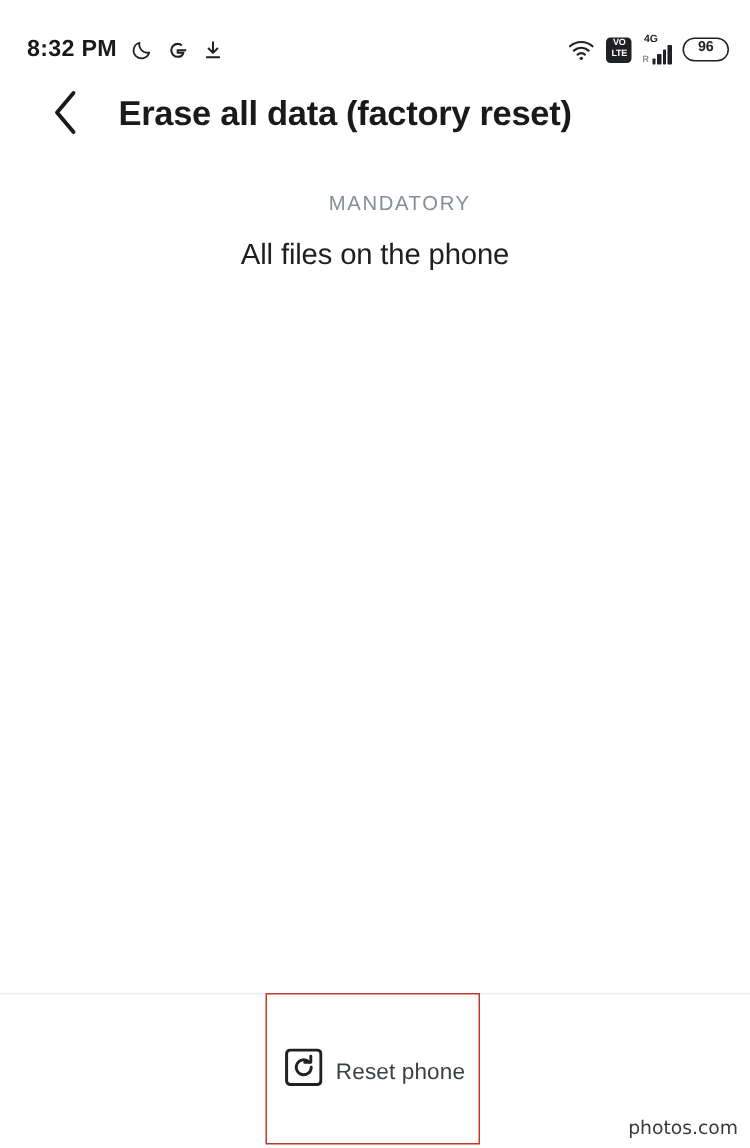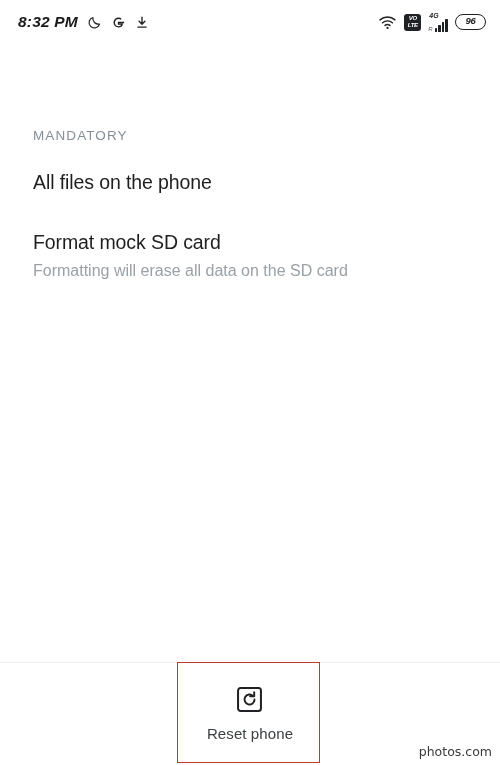--- a/index.html
+++ b/index.html
@@ -10,26 +10,25 @@
     overflow: hidden;
   }
   #screen {
     position: relative;
     width: 500px; height: 765px;
     background: #ffffff;
   }
 
   
   .statusbar {
-    position: absolute; top: 0; left: 0;
+    position: absolute; top: 11px; left: 0;
     width: 500px; height: 44px;
     display: flex; align-items: center;
     justify-content: space-between;
     padding: 0 14px 0 18px;
-    font-style: italic;
   }
   .sb-left { display: flex; align-items: center; gap: 9px; }
   .sb-right { display: flex; align-items: center; gap: 7px; }
   .sb-time {
     font-size: 15.5px; font-weight: bold; color: #1a1a1a;
     letter-spacing: 0.2px;
   }
   .sb-icon { display: flex; align-items: center; justify-content: center; }
 
   .volte {
@@ -71,27 +70,27 @@
     margin-left: 18px;
     cursor: pointer;
   }
   .appbar-title {
     font-size: 23px; font-weight: bold; color: #1a1a1a;
     margin-left: 9px; letter-spacing: -0.2px;
     white-space: nowrap;
   }
 
   
-  .content { position: absolute; top: 106px; left: 0; width: 500px; }
+  .content { position: absolute; top: 106px; left: 0; width: 500px; text-align: center; }
   .section-label {
     font-size: 13.5px; color: #868e96; font-weight: normal;
     letter-spacing: 1.1px;
     padding: 22px 0 0 33px;
   }
-  .list { margin-top: 26px; }
+  .list { margin-top: 14px; }
   .list-item { padding: 0 33px; margin-bottom: 34px; }
   .item-title {
     font-size: 19.5px; color: #1f1f1f; font-weight: normal;
     letter-spacing: -0.1px; line-height: 26px;
   }
   .item-sub {
     font-size: 16px; color: #9aa0a6; font-weight: normal;
     line-height: 23px; margin-top: 4px;
     max-width: 380px;
   }
@@ -101,21 +100,21 @@
     position: absolute; top: 662px; left: 0;
     width: 500px; height: 1px; background: #ececec;
   }
   .bottom-bar {
     position: absolute; top: 663px; left: 0;
     width: 500px; height: 102px;
     background: #ffffff;
     display: flex; align-items: center; justify-content: center;
   }
   .reset-action {
-    display: flex; flex-direction: column;
+    display: flex; flex-direction: row;
     align-items: center; justify-content: center;
     gap: 9px; cursor: pointer;
     padding: 6px 20px;
   }
   .reset-label {
     font-size: 15px; color: #3c4043; letter-spacing: 0.1px;
   }
   .highlight-box {
     position: absolute; left: 177px; top: 662px;
     width: 143px; height: 101px;
@@ -180,33 +179,37 @@
         <span class="bar b3"></span>
         <span class="bar b4"></span>
       </span>
 
       <span class="battery">
         <span>96</span>
       </span>
     </div>
   </div>
 
+  <div class="appbar">
+    <div class="back-btn">
+      <svg width="20" height="32" viewBox="0 0 20 32">
+        <path d="M15 3L4 16l11 13" fill="none" stroke="#1a1a1a" stroke-width="2.6" stroke-linecap="round" stroke-linejoin="round"></path>
+      </svg>
+    </div>
+    <div class="appbar-title">Erase all data (factory reset)</div>
+  </div>
 
   <div class="content">
     <div class="section-label">MANDATORY</div>
 
     <div class="list">
       <div class="list-item">
         <div class="item-title">All files on the phone</div>
       </div>
 
-      <div class="list-item">
-        <div class="item-title">Format mock SD card</div>
-        <div class="item-sub">Formatting will erase all data on the SD card</div>
-      </div>
     </div>
   </div>
 
   <div class="divider"></div>
 
   <div class="bottom-bar">
     <div class="reset-action">
       <span>
         <svg width="25" height="25" viewBox="0 0 26 26">
           <rect x="1.1" y="1.1" width="23.8" height="23.8" rx="2.6" fill="none" stroke="#202124" stroke-width="2.1"></rect>

